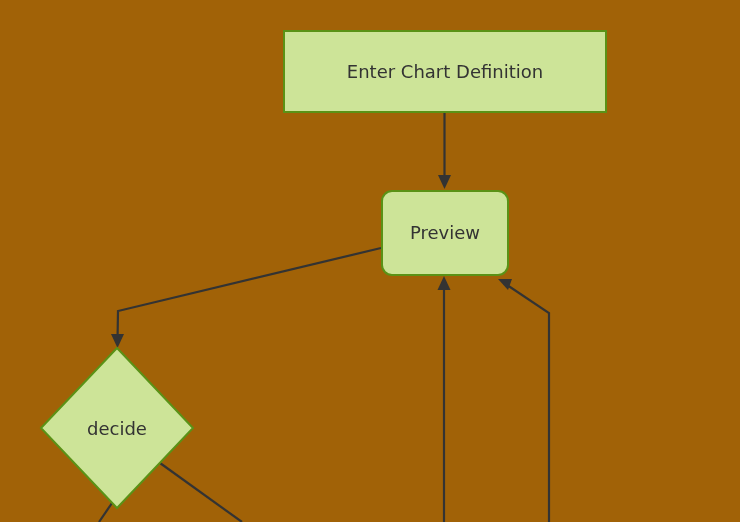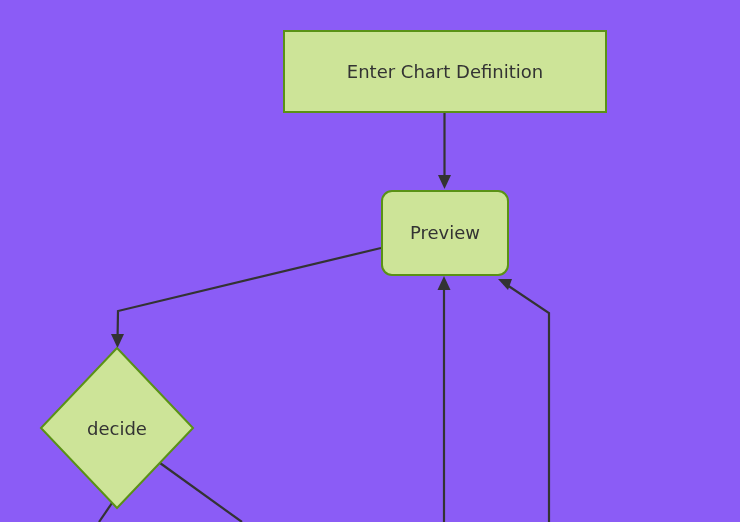--- a/index.html
+++ b/index.html
@@ -10,21 +10,21 @@
   body {
     width: 740px;
     height: 522px;
     overflow: hidden;
     font-family: "DejaVu Sans", "Liberation Sans", sans-serif;
   }
   #diagram-canvas {
     position: relative;
     width: 740px;
     height: 522px;
-    background: #8b5cf6;
+    background: #a16207;
   }
   #flow-svg {
     position: absolute;
     top: 0;
     left: 0;
     width: 740px;
     height: 522px;
     display: block;
   }
   .node-shape {

